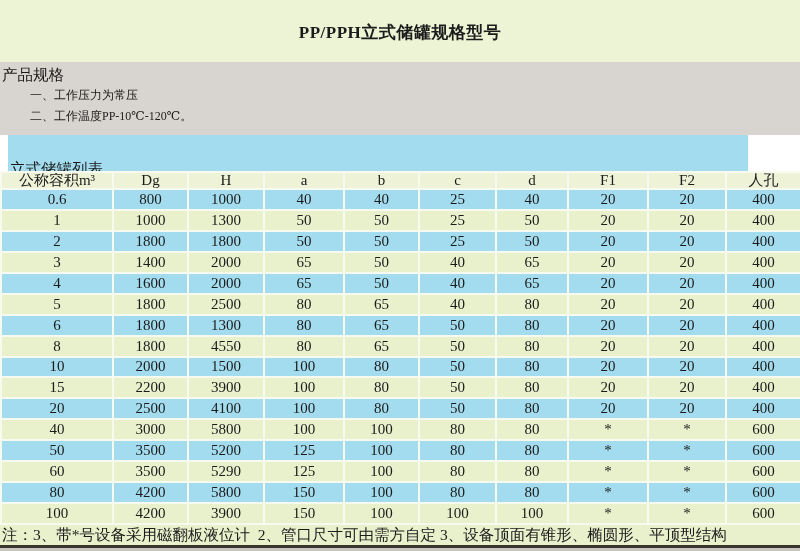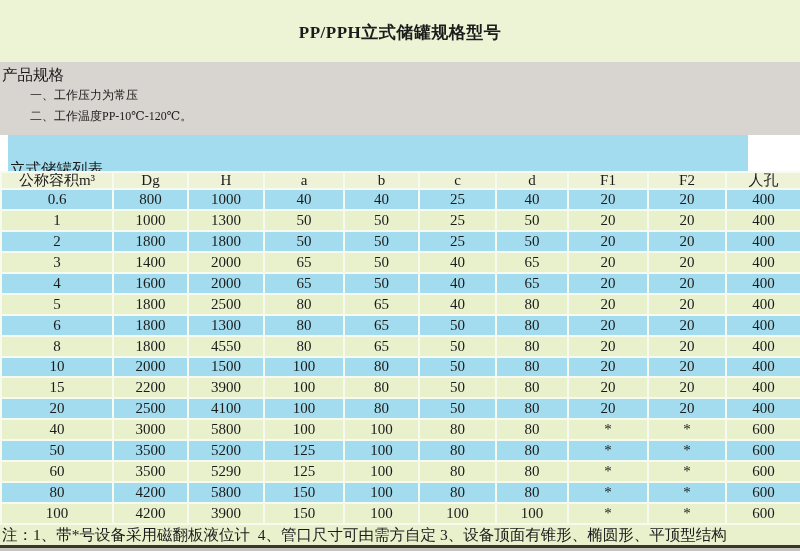--- a/index.html
+++ b/index.html
@@ -323,17 +323,17 @@
           <td>100</td>
           <td>100</td>
           <td>100</td>
           <td>*</td>
           <td>*</td>
           <td>600</td>
         </tr>
       </tbody>
   </table>
 
-  <div class="note-band">注：1、带*号设备采用磁翻板液位计  4、管口尺寸可由需方自定 3、设备顶面有锥形、椭圆形、平顶型结构</div>
+  <div class="note-band">注：3、带*号设备采用磁翻板液位计  2、管口尺寸可由需方自定 3、设备顶面有锥形、椭圆形、平顶型结构</div>
   <div class="bottom-line"></div>
   <div class="bottom-gray"></div>
 
 </div>
 
 </body></html>

